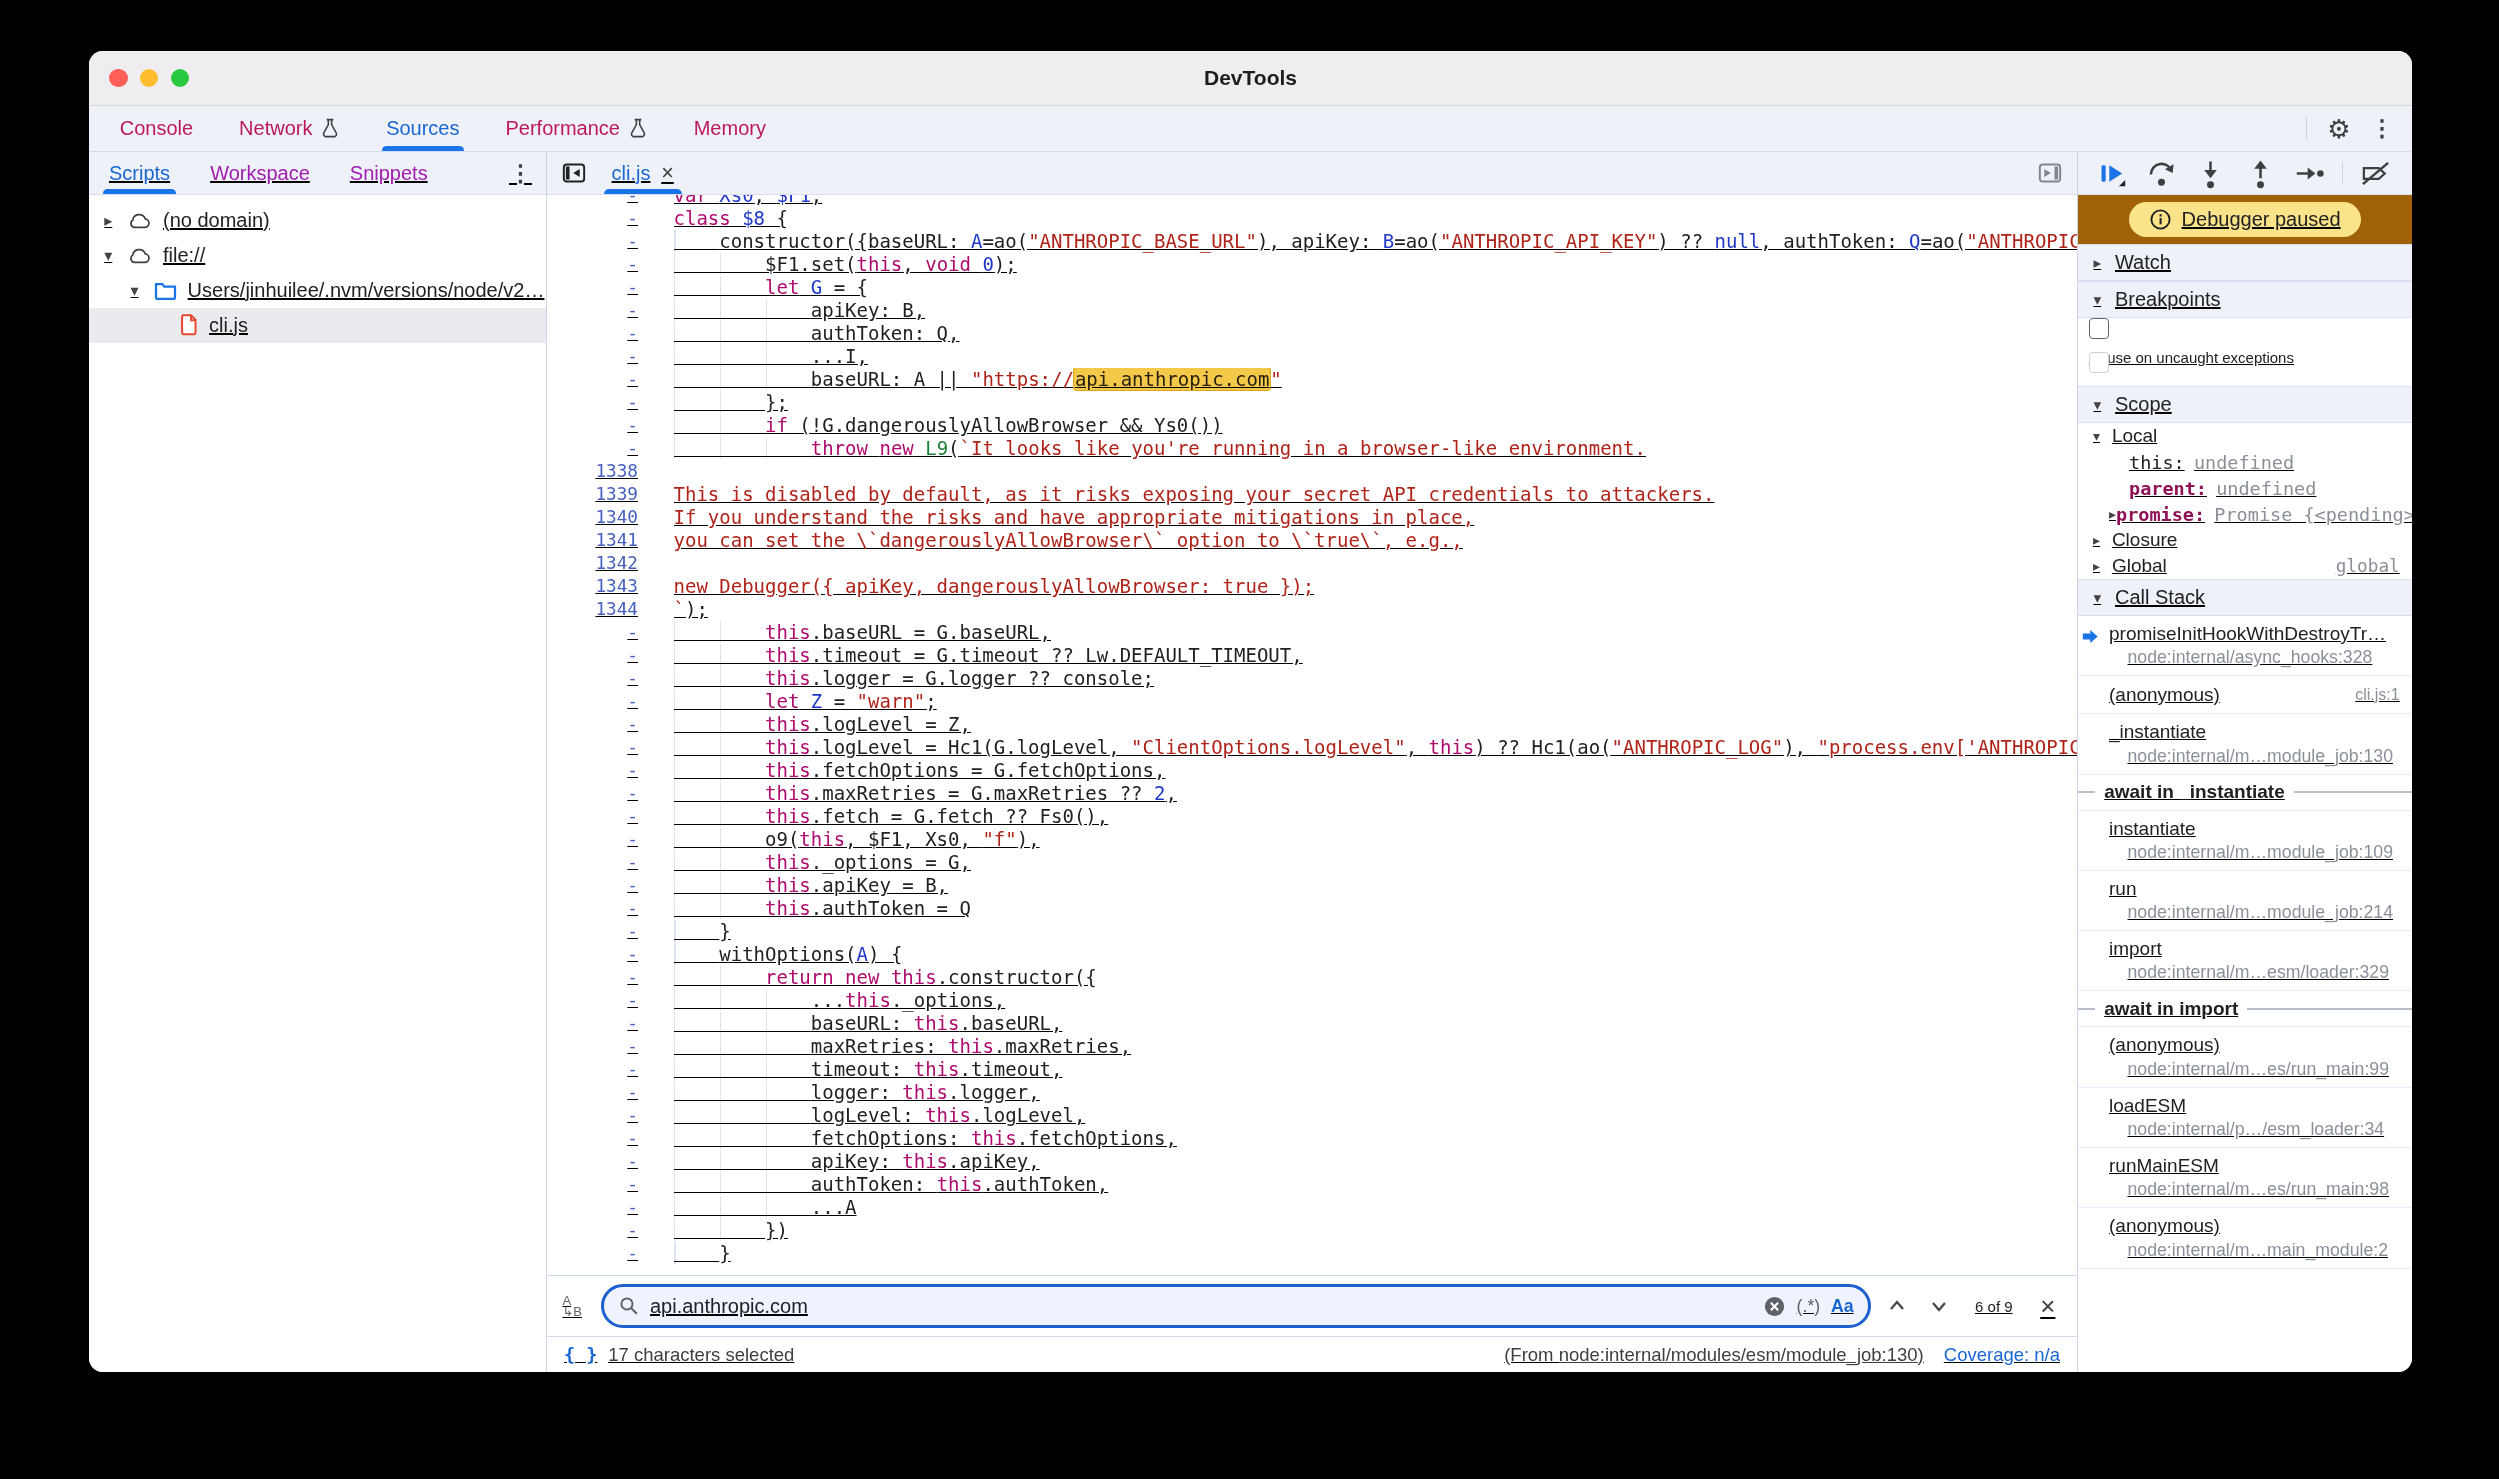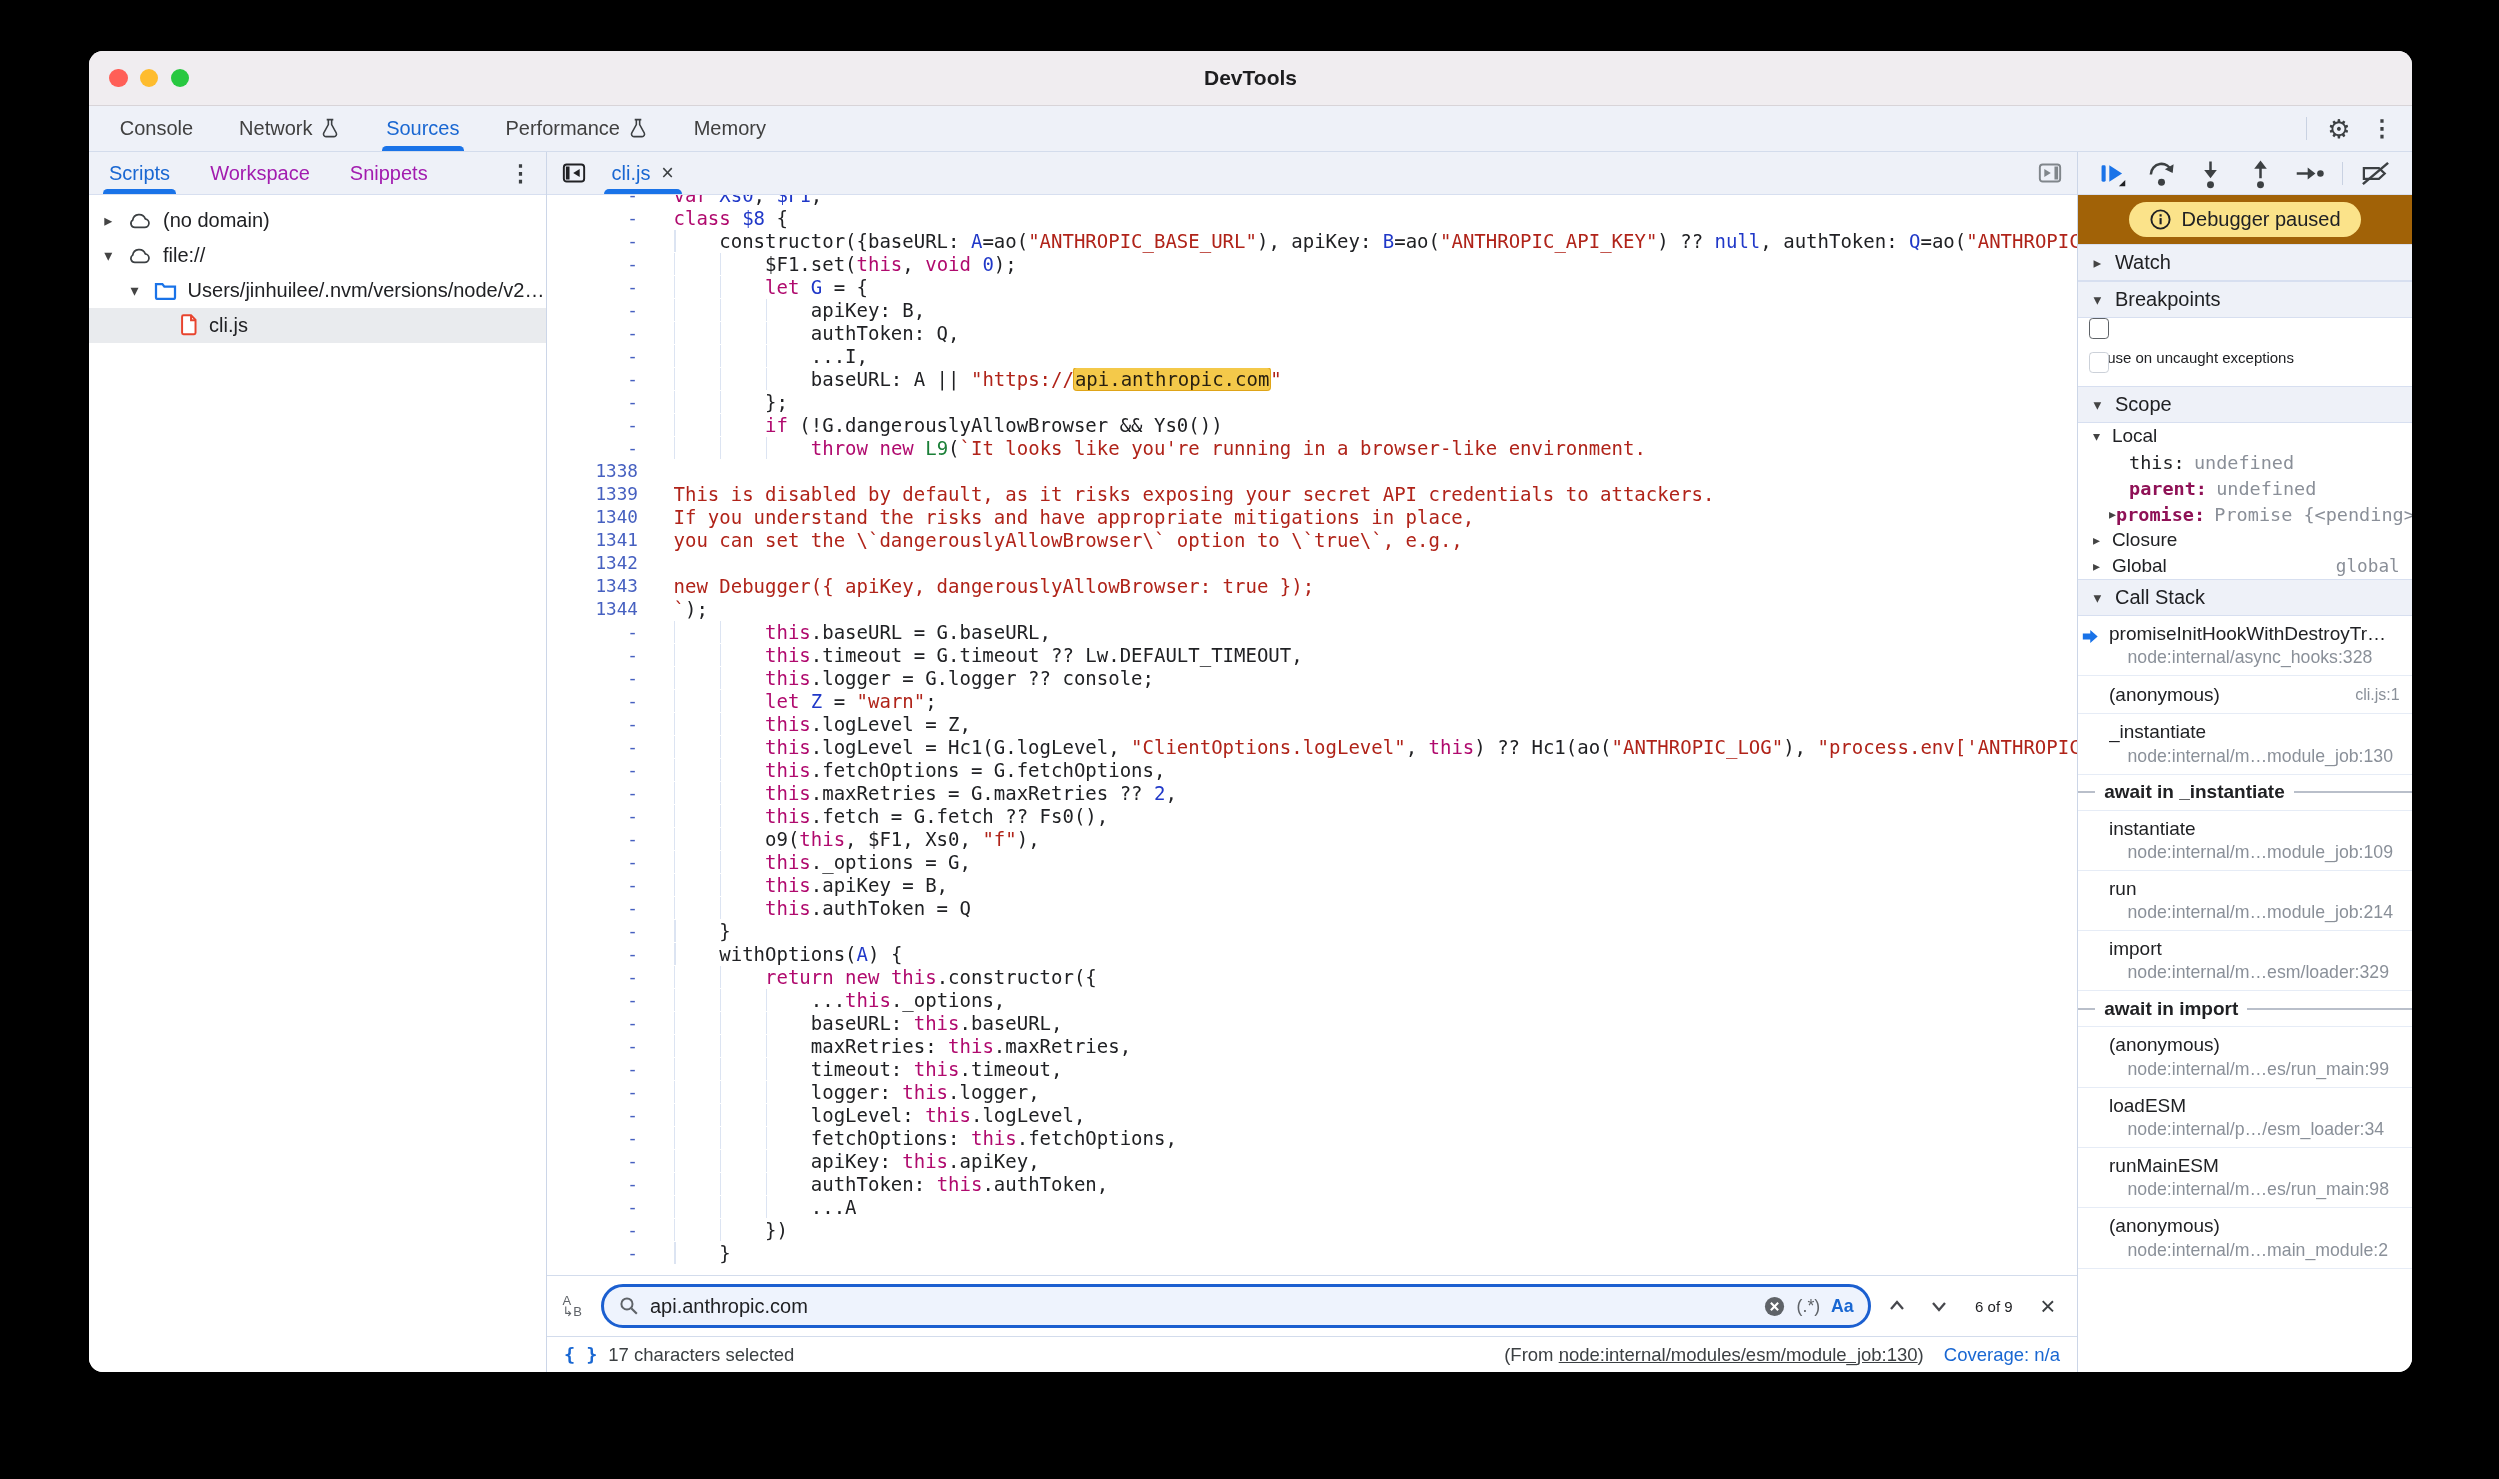--- a/index.html
+++ b/index.html
@@ -11,30 +11,30 @@
   
   .titlebar{height:54px;background:#f0edf0;border-bottom:0.8px solid #d8d4d8;position:relative;
             display:flex;align-items:center;justify-content:center;flex:none;}
   .title{font-size:21px;font-weight:700;color:#1d1d1f;}
   .traffic{position:absolute;left:20px;top:0;height:100%;display:flex;align-items:center;gap:12.3px;}
   .tl{width:18.5px;height:18.5px;border-radius:50%;}
   .tl.r{background:#ff5f57;}.tl.y{background:#febc2e;}.tl.g{background:#28c840;}
   
   .toolbar{height:45px;background:#eef1f8;border-bottom:0.8px solid #d3dcec;display:flex;align-items:stretch;flex:none;}
   .tabs{display:flex;align-items:stretch;padding-left:7.7px;}
-  .tab{position:relative;display:flex;align-items:center;gap:7.7px;padding:0 23px;font-size:20px;color:#404040;cursor:default;}
+  .tab{position:relative;display:flex;align-items:center;gap:7.7px;padding:0 23px;font-size:20px;color:#be185d;cursor:default;}
   .tab.active{color:#1967d2;}
   .tab .ul{position:absolute;left:18.5px;right:18.5px;bottom:0;height:4.6px;border-radius:4.6px 4.6px 0 0;background:#1a73e8;}
   .toolbar-right{margin-left:auto;display:flex;align-items:center;gap:20px;padding-right:18.5px;}
   .vdiv{width:0.8px;height:23px;background:#c9d2e2;}
   .uic{color:#3c4043;}
   .gear{font-size:26px;line-height:1;}
   .kebab{font-size:23px;font-weight:700;letter-spacing:0;}
   
-  .main{flex:1;display:flex;min-height:0;}
+  .main{flex:1;display:flex;min-height:0;text-decoration:underline;}
   .left-panel{width:457px;flex:none;display:flex;flex-direction:column;border-right:0.8px solid #ccd6e8;background:#fff;}
   .center-panel{flex:1;display:flex;flex-direction:column;min-width:0;background:#fff;}
   .right-panel{width:334px;flex:none;border-left:0.8px solid #ccd6e8;background:#fff;display:flex;flex-direction:column;overflow:hidden;}
   
   .navtabs,.edtabs,.dbgbar{height:42px;flex:none;background:#eef1f8;border-bottom:0.8px solid #d7dff0;display:flex;align-items:stretch;}
   .navtab{position:relative;display:flex;align-items:center;padding:0 20px;font-size:20px;color:#a21caf;}
   .navtab.active{color:#1967d2;}
   .navtab .ul{position:absolute;left:14px;right:14px;bottom:0;height:4.6px;border-radius:4.6px 4.6px 0 0;background:#1a73e8;}
   .navtabs .kebab{margin-left:auto;align-self:center;padding-right:14px;color:#3c4043;}
   .edtabs{align-items:center;gap:3.1px;padding:0 7.7px;}

